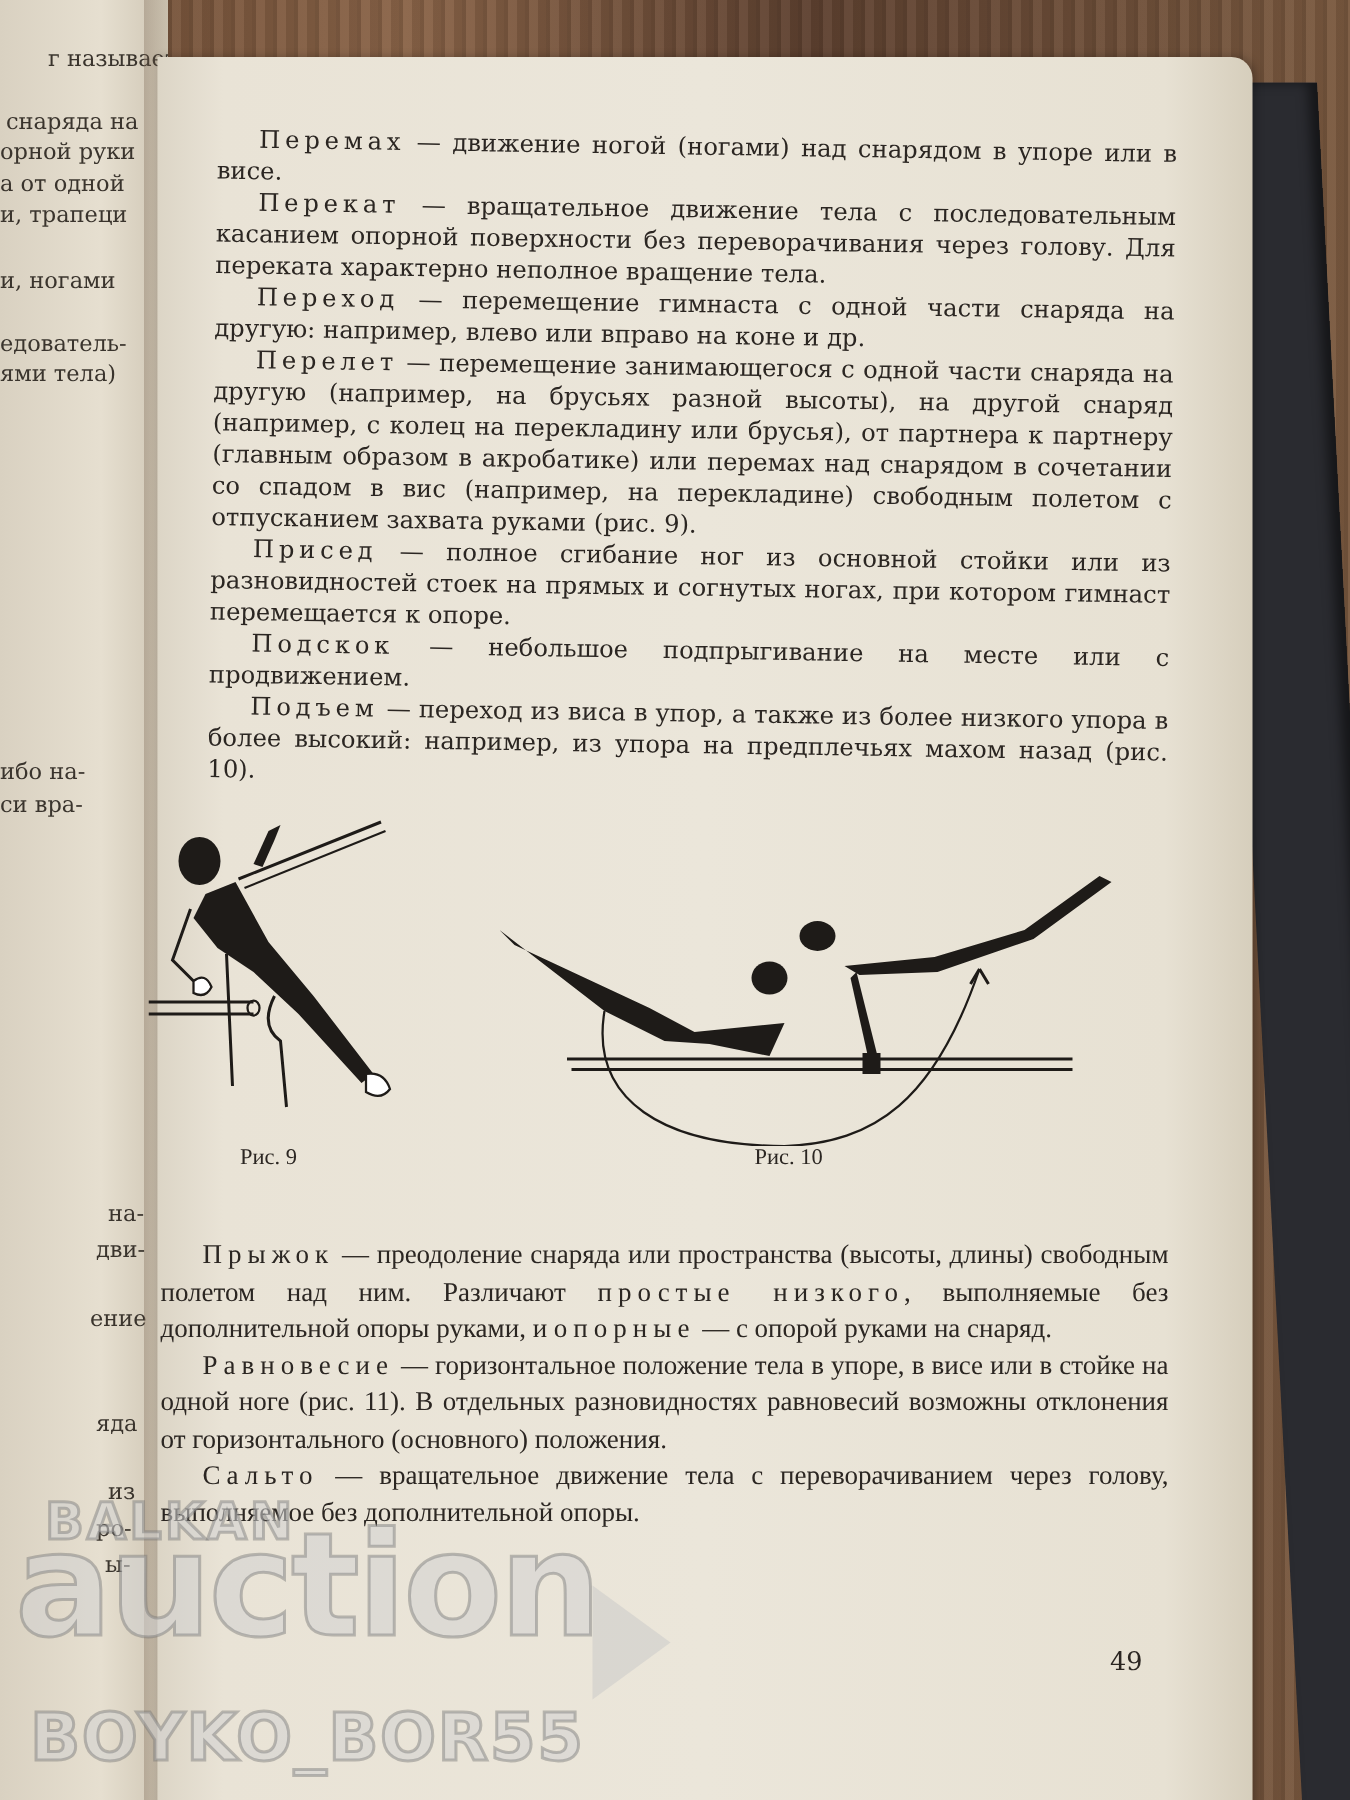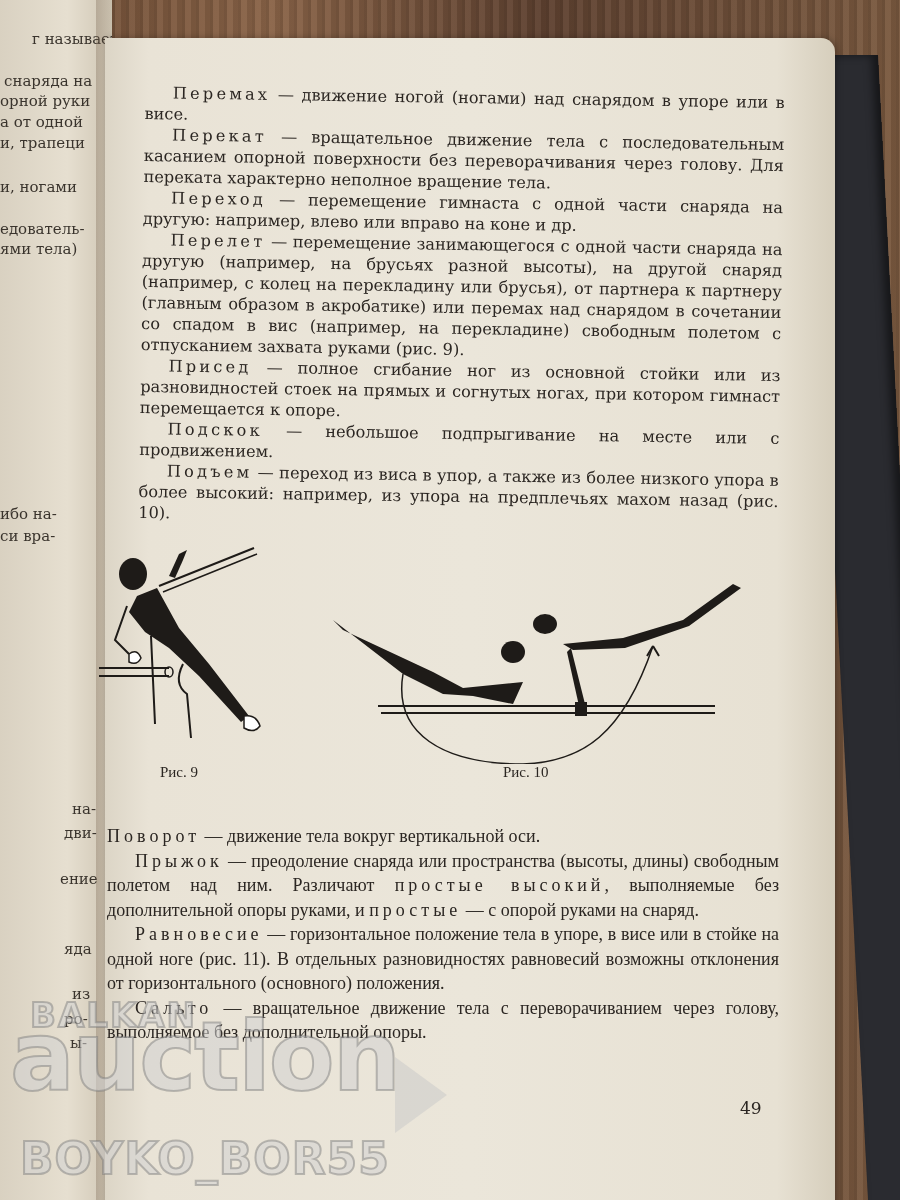--- a/index.html
+++ b/index.html
@@ -140,22 +140,21 @@
       <line x1="55" y1="142" x2="392" y2="142" stroke="#1e1b18" stroke-width="2"></line>
       <line x1="58" y1="149" x2="392" y2="149" stroke="#1e1b18" stroke-width="2"></line>
       <path d="M80 110 C70 170 120 200 200 200 C260 198 300 170 330 82" fill="none" stroke="#1e1b18" stroke-width="1.5"></path>
       <path d="M330 82 L324 92 M330 82 L336 92" stroke="#1e1b18" stroke-width="2"></path>
       <rect x="252" y="138" width="12" height="14" fill="#1e1b18"></rect>
     </svg>
     <div class="fig-caption" style="left:398px;top:246px">Рис. 10</div>
   </div>
 
   <div class="text-block2">
-    <p><span class="spaced">Поворот</span><span> — </span><span>движение тела вокруг вертикальной оси.</span></p>
-    <p class="entry"><span class="spaced">Прыжок</span><span> — </span><span>преодоление снаряда или пространства (высоты, длины) свободным полетом над ним. Различают </span><span class="spaced">простые высокий</span><span>, выполняемые без дополнительной опоры руками, и </span><span class="spaced">простые</span><span> — с опорой руками на снаряд.</span></p>
+    <p class="entry"><span class="spaced">Прыжок</span><span> — </span><span>преодоление снаряда или пространства (высоты, длины) свободным полетом над ним. Различают </span><span class="spaced">простые низкого</span><span>, выполняемые без дополнительной опоры руками, и </span><span class="spaced">опорные</span><span> — с опорой руками на снаряд.</span></p>
     <p class="entry"><span class="spaced">Равновесие</span><span> — </span><span>горизонтальное положение тела в упоре, в висе или в стойке на одной ноге (рис. 11). В отдельных разновидностях равновесий возможны отклонения от горизонтального (основного) положения.</span></p>
     <p class="entry"><span class="spaced">Сальто</span><span> — </span><span>вращательное движение тела с переворачиванием через голову, выполняемое без дополнительной опоры.</span></p>
   </div>
 
   <div class="page-number">49</div>
 </div>
 
 <div class="watermark">
   <div class="wm-top">BALKAN</div>
   <div class="wm-mid">auction</div>

